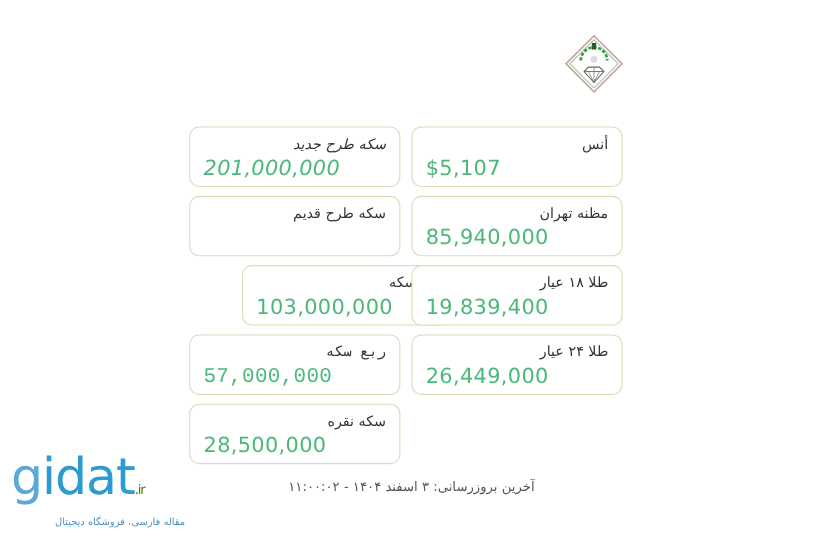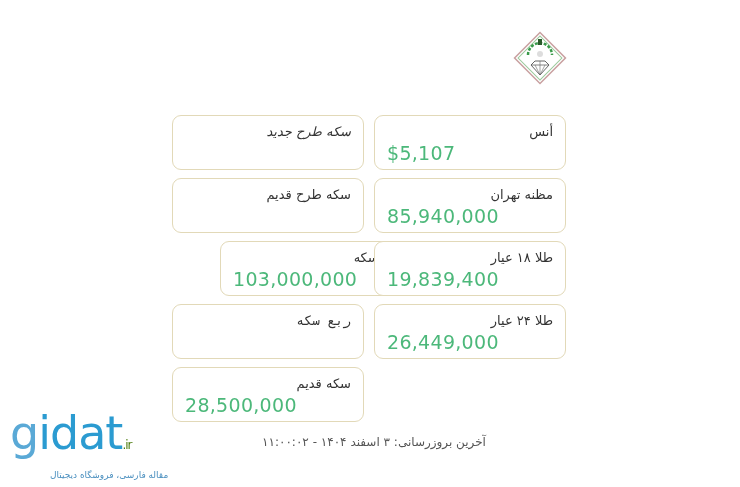--- a/index.html
+++ b/index.html
@@ -49,33 +49,35 @@
       <line x1="21" y1="37" x2="39" y2="37" stroke="#666" stroke-width="0.8"></line>
       <line x1="25" y1="37" x2="30" y2="47" stroke="#666" stroke-width="0.6"></line>
       <line x1="35" y1="37" x2="30" y2="47" stroke="#666" stroke-width="0.6"></line>
       <line x1="30" y1="33" x2="30" y2="47" stroke="#666" stroke-width="0.6"></line>
     </svg>
   </div>
 </div>
 
 <div class="card" style="left:172px; top:115px;font-style:italic;">
   <div class="label">سکه طرح جدید</div>
+  <div class="value">201,000,000</div>
 </div>
 <div class="card" style="left:172px; top:178px;">
   <div class="label">سکه طرح قدیم</div>
 </div>
 <div class="card" style="left:172px; top:241px;margin-left:48px;">
   <div class="label">نیم سکه</div>
   <div class="value">103,000,000</div>
 </div>
 <div class="card" style="left:172px; top:304px;font-family:Liberation Mono, monospace;">
   <div class="label">ربع سکه</div>
+  <div class="value">57,000,000</div>
 </div>
 <div class="card" style="left:172px; top:367px;">
-  <div class="label">سکه قدیم</div>
+  <div class="label">سکه نقره</div>
   <div class="value">28,500,000</div>
 </div>
 
 <div class="card" style="left:374px; top:115px;">
   <div class="label">أنس</div>
   <div class="value">$5,107</div>
 </div>
 <div class="card" style="left:374px; top:178px;">
   <div class="label">مظنه تهران</div>
   <div class="value">85,940,000</div>

